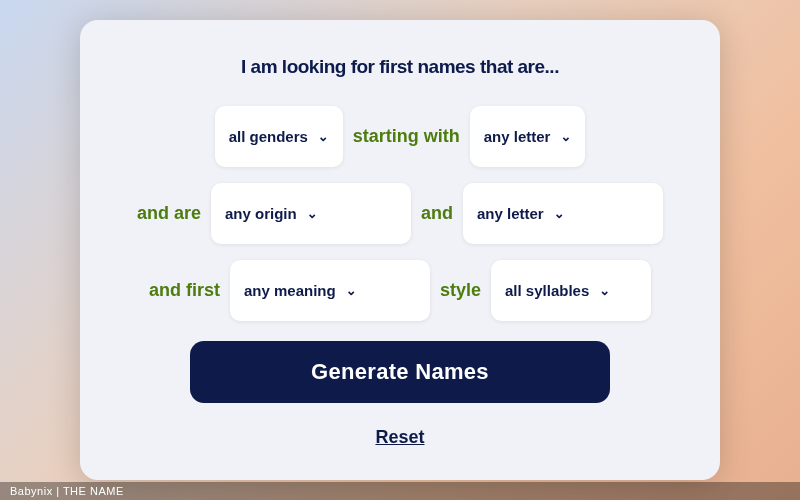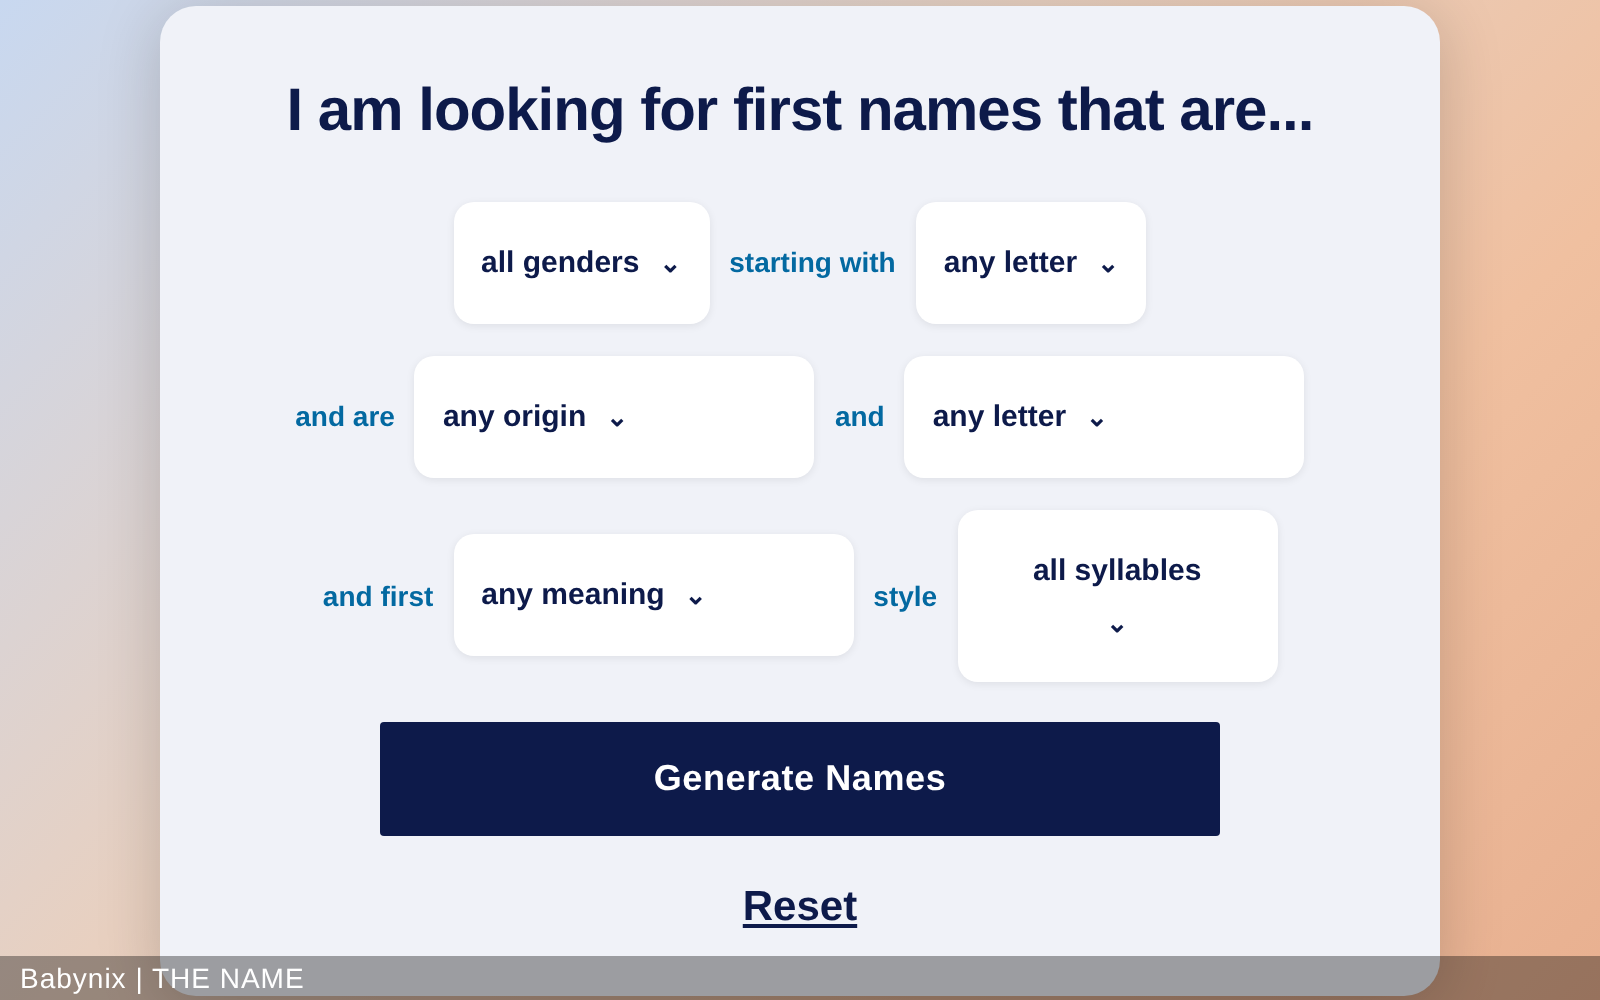--- a/index.html
+++ b/index.html
@@ -21,41 +21,41 @@
       padding: 36px 48px 32px 48px;
       width: 640px;
       box-shadow: 0 4px 32px rgba(0,0,0,0.18);
       display: flex;
       flex-direction: column;
       align-items: center;
       gap: 0;
     }
 
     .title {
-      font-size: 30px;
+      font-size: 19px;
       font-weight: 900;
       color: #0d1a4a;
       text-align: right;
       margin-bottom: 28px;
       letter-spacing: -0.5px;
     }
 
     .row {
       display: flex;
       align-items: center;
       gap: 10px;
       margin-bottom: 16px;
       width: 100%;
       justify-content: center;
     }
 
     .label-text {
-      font-size: 14px;
+      font-size: 18px;
       font-weight: 700;
-      color: #0369a1;
+      color: #4d7c0f;
       white-space: nowrap;
     }
 
     .dropdown {
       background: #fff;
       border: none;
       border-radius: 10px;
       padding: 22px 14px;
       font-size: 15px;
       font-weight: 700;
@@ -71,61 +71,60 @@
     .dropdown .chevron {
       font-size: 13px;
       color: #0d1a4a;
     }
 
     .dropdown-sm {
       min-width: 110px;
     }
     .dropdown-md {
       min-width: 160px;
-      flex-direction: column;
     }
     .dropdown-lg {
       min-width: 200px;
       border-radius: 10px;
     }
 
     .generate-btn {
       background: #0d1a4a;
       color: #fff;
       border: none;
-      border-radius: 2px;
+      border-radius: 14px;
       padding: 18px 0;
       width: 100%;
       max-width: 420px;
-      font-size: 18px;
+      font-size: 22px;
       font-weight: 800;
       cursor: pointer;
       margin-top: 4px;
       letter-spacing: 0.3px;
     }
 
     .reset-link {
       margin-top: 24px;
-      font-size: 21px;
+      font-size: 18px;
       font-weight: 600;
       color: #0d1a4a;
       text-decoration: underline;
       cursor: pointer;
       background: none;
       border: none;
     }
 
     .footer-bar {
       position: fixed;
       bottom: 0;
       left: 0;
       width: 800px;
       background: rgba(0,0,0,0.35);
       color: #fff;
-      font-size: 14px;
+      font-size: 11px;
       padding: 3px 10px;
       letter-spacing: 0.5px;
     }
   </style>
 </head>
 <body>
 
 <div class="card">
   <div class="title">I am looking for first names that are...</div>
 

